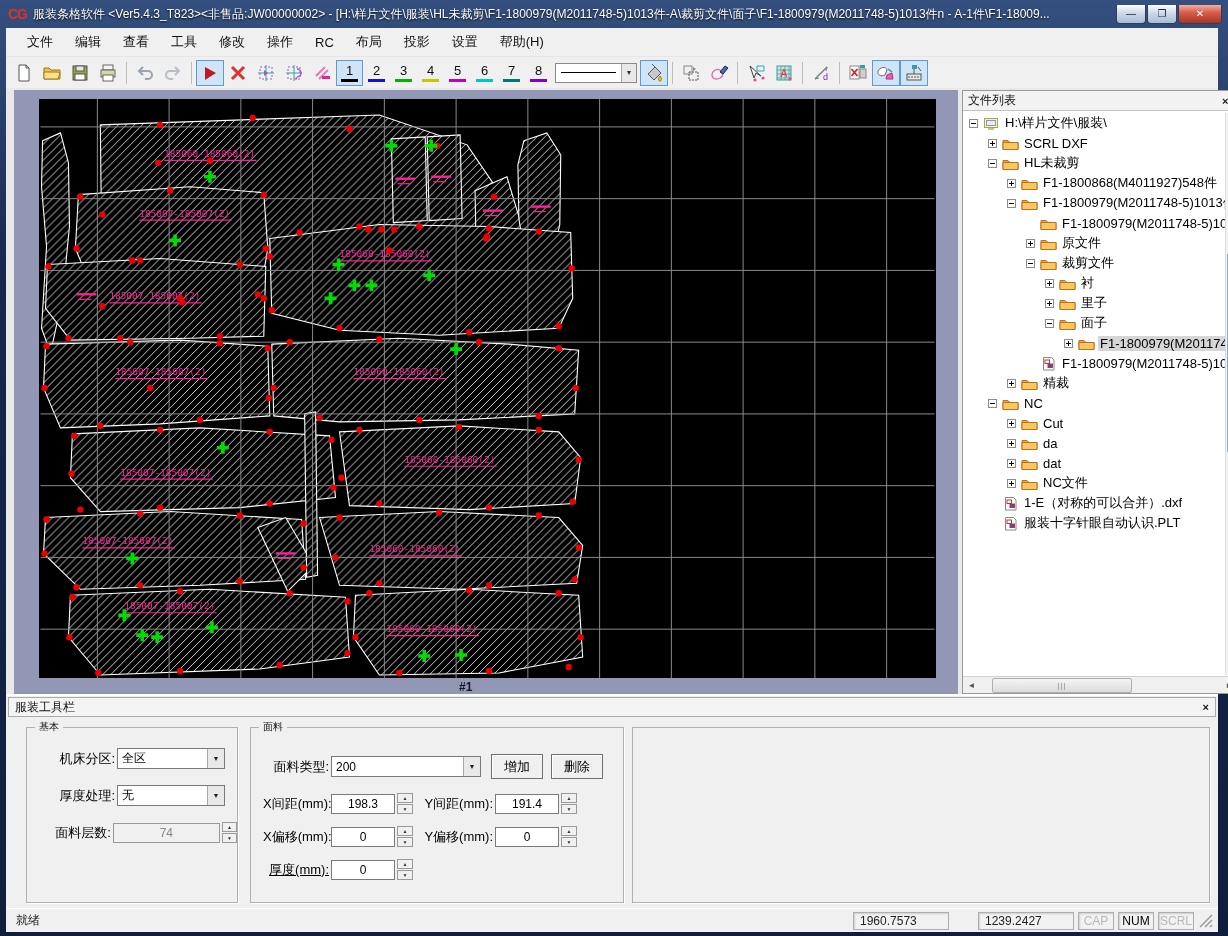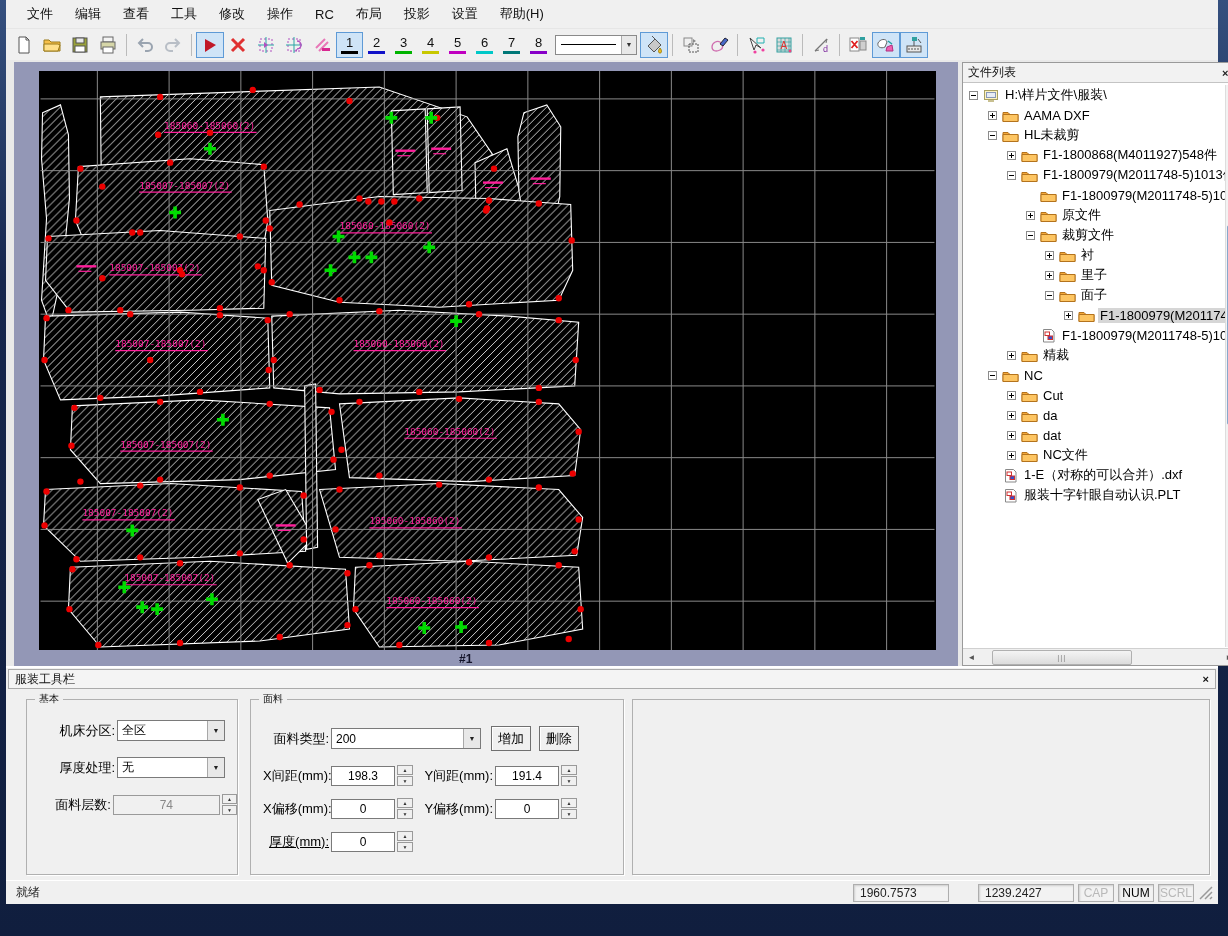--- a/index.html
+++ b/index.html
@@ -98,38 +98,47 @@
   .combo .drop { width:17px; height:19px; background:#e8e8e8; border-left:1px solid #a8a8a8; font-size:7px;
                  display:flex; align-items:center; justify-content:center; color:#222; flex:none; }
   .edit { height:20px; border:1px solid #7a7a7a; background:#fff; font-size:12px; text-align:center;
           font-family:"Liberation Sans",sans-serif; padding:0; }
   .edit:disabled { background:#f0f0f0; color:#888; border-color:#9a9a9a; }
   .spin { width:16px; height:21px; display:flex; flex-direction:column; margin-left:2px; }
   .spin span { flex:1; background:#f0f0f0; border:1px solid #9a9a9a; font-size:5px; color:#333;
                display:flex; align-items:center; justify-content:center; }
   .spin span + span { margin-top:1px; }
   .push-btn { height:25px; background:#f0f0f0; border:1px solid #707070; box-shadow:inset 1px 1px 0 #fff;
-              font-size:13px; color:#000; padding:0 6px; font-family:"Liberation Sans",sans-serif; }
+              font-size:13px; color:#000; padding:0 12px; font-family:"Liberation Sans",sans-serif; }
 
   
   .statusbar { height:24px; background:#f0f0f0; border-top:1px solid #fff; display:flex;
                align-items:center; font-size:12px; color:#222; padding:0 4px 0 10px; }
   .sb-spring { flex:1; }
   .sb-field { height:18px; border:1px solid #aeaeae; box-shadow:inset 1px 1px 2px rgba(0,0,0,.15);
               display:flex; align-items:center; padding:0 6px; margin-left:4px; background:#f2f2f2; }
   .sb-coord { width:96px;margin-left:29px; }
   .sb-toggle { width:36px; justify-content:center; color:#b8b8b8; }
   .sb-toggle.on { color:#000; }
   .grip { width:16px; height:16px; margin-left:4px; }
 </style>
 </head>
 <body>
 
 <div class="window">
 
+  <div class="titlebar">
+    <span class="app-logo">CG</span>
+    <span class="title-text">服装条格软件 &lt;Ver5.4.3_T823&gt;&lt;非售品:JW00000002&gt; - [H:\样片文件\服装\HL未裁剪\F1-1800979(M2011748-5)1013件-A\裁剪文件\面子\F1-1800979(M2011748-5)1013件n - A-1件\F1-18009...</span>
+    <span class="win-buttons">
+      <span class="win-btn min">—</span>
+      <span class="win-btn max">❐</span>
+      <span class="win-btn close">✕</span>
+    </span>
+  </div>
 
   <div class="window-body">
 
     <div class="menubar" id="menubar">
         <span class="menu-item">文件</span>
         <span class="menu-item">编辑</span>
         <span class="menu-item">查看</span>
         <span class="menu-item">工具</span>
         <span class="menu-item">修改</span>
         <span class="menu-item">操作</span>
@@ -619,21 +628,21 @@
                   <rect x="5" y="12" width="6" height="2" fill="#c8c090"></rect>
                 </svg></span>
               <span class="tree-label">H:\样片文件\服装\</span>
             </div>
             <div class="tree-row" style="padding-left: 25px;">
               <span class="expander plus"></span>
               <span class="tree-icon"><svg viewBox="0 0 17 15">
                   <path d="M1 4.5h5l2 2h8v7H1z" fill="#f5a93a" stroke="#b4731d"></path>
                   <path d="M1 6.5h15v7H1z" fill="#fdc562" stroke="#b4731d"></path>
                 </svg></span>
-              <span class="tree-label">AAMA DXF</span>
+              <span class="tree-label">SCRL DXF</span>
             </div>
             <div class="tree-row" style="padding-left: 25px;">
               <span class="expander"></span>
               <span class="tree-icon"><svg viewBox="0 0 17 15">
                   <path d="M1 4.5h5l2 2h8v7H1z" fill="#f5a93a" stroke="#b4731d"></path>
                   <path d="M1 6.5h15v7H1z" fill="#fdc562" stroke="#b4731d"></path>
                 </svg></span>
               <span class="tree-label">HL未裁剪</span>
             </div>
             <div class="tree-row" style="padding-left: 44px;">

